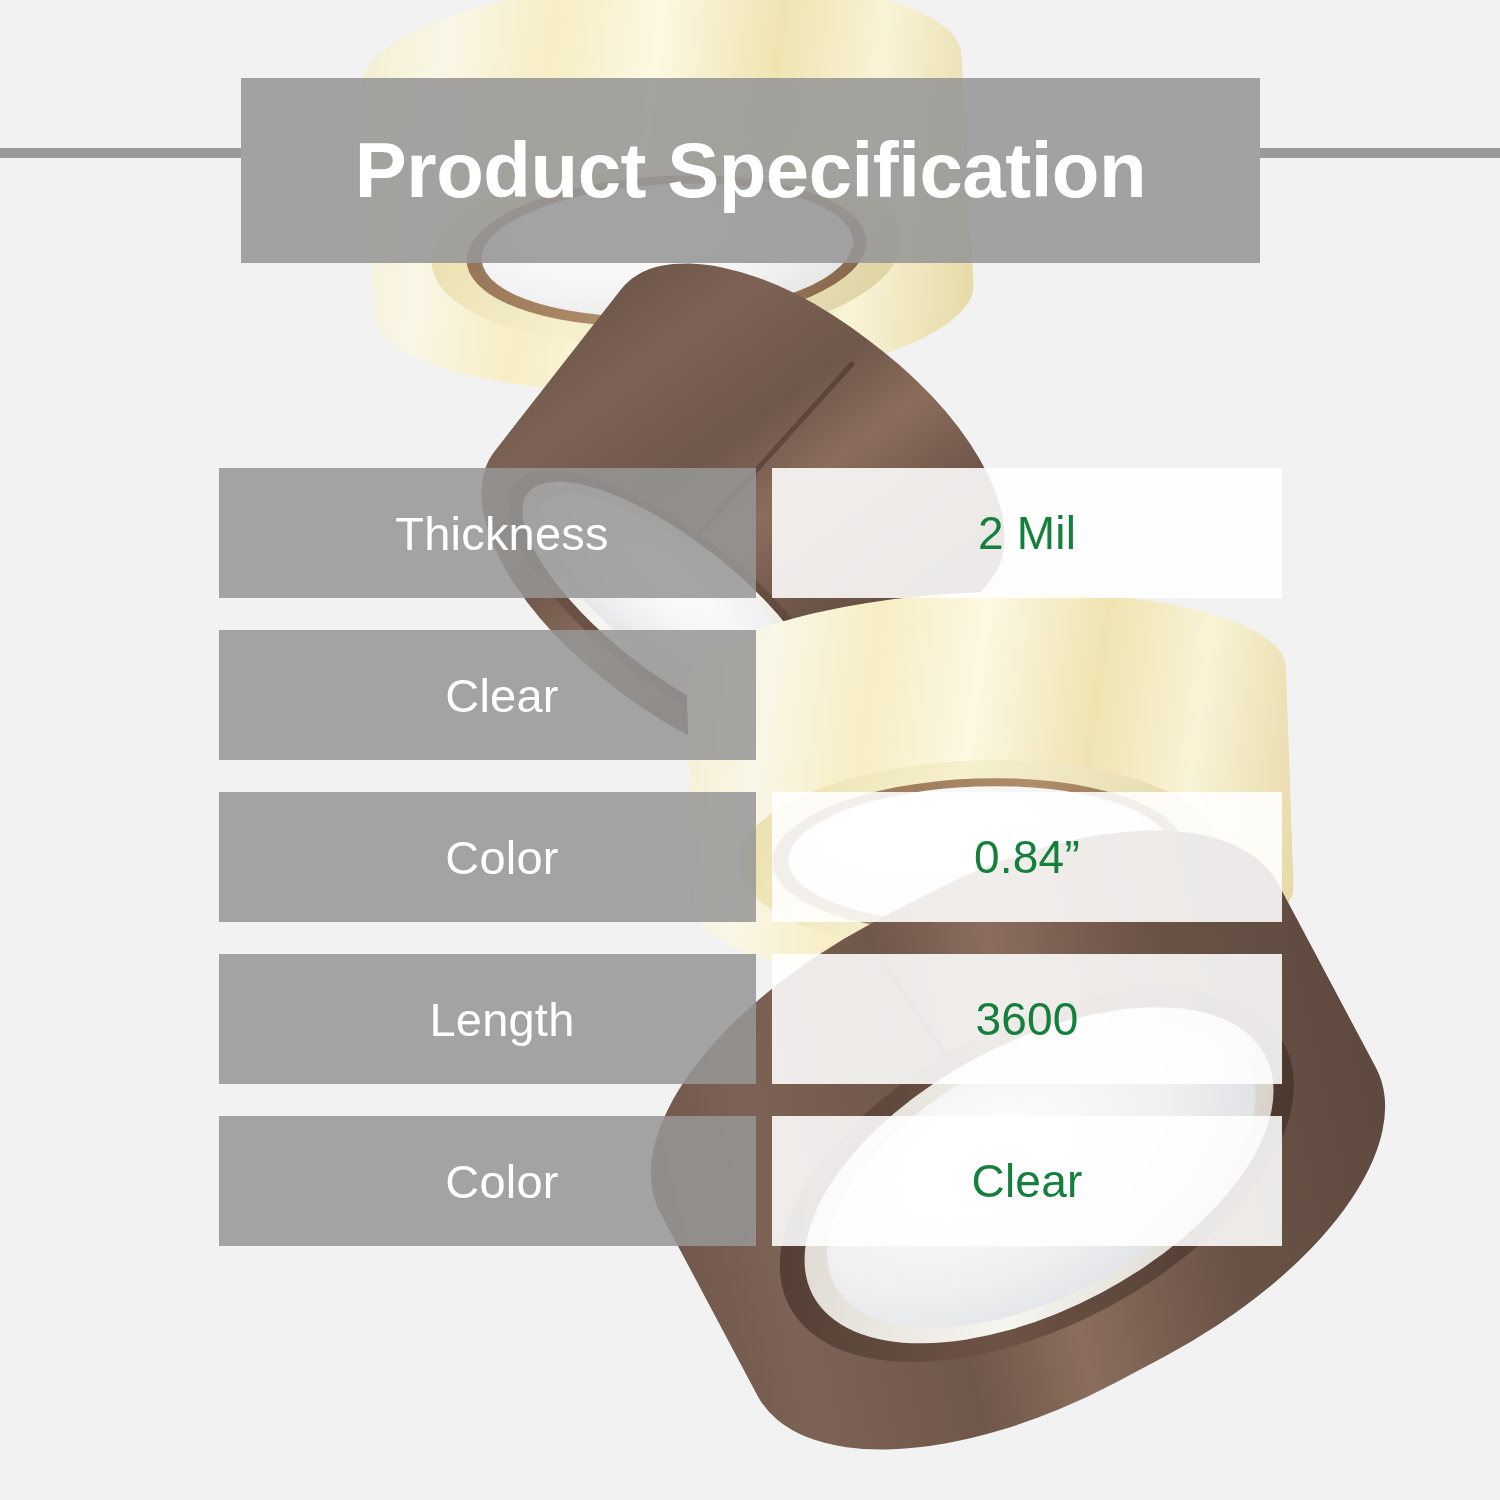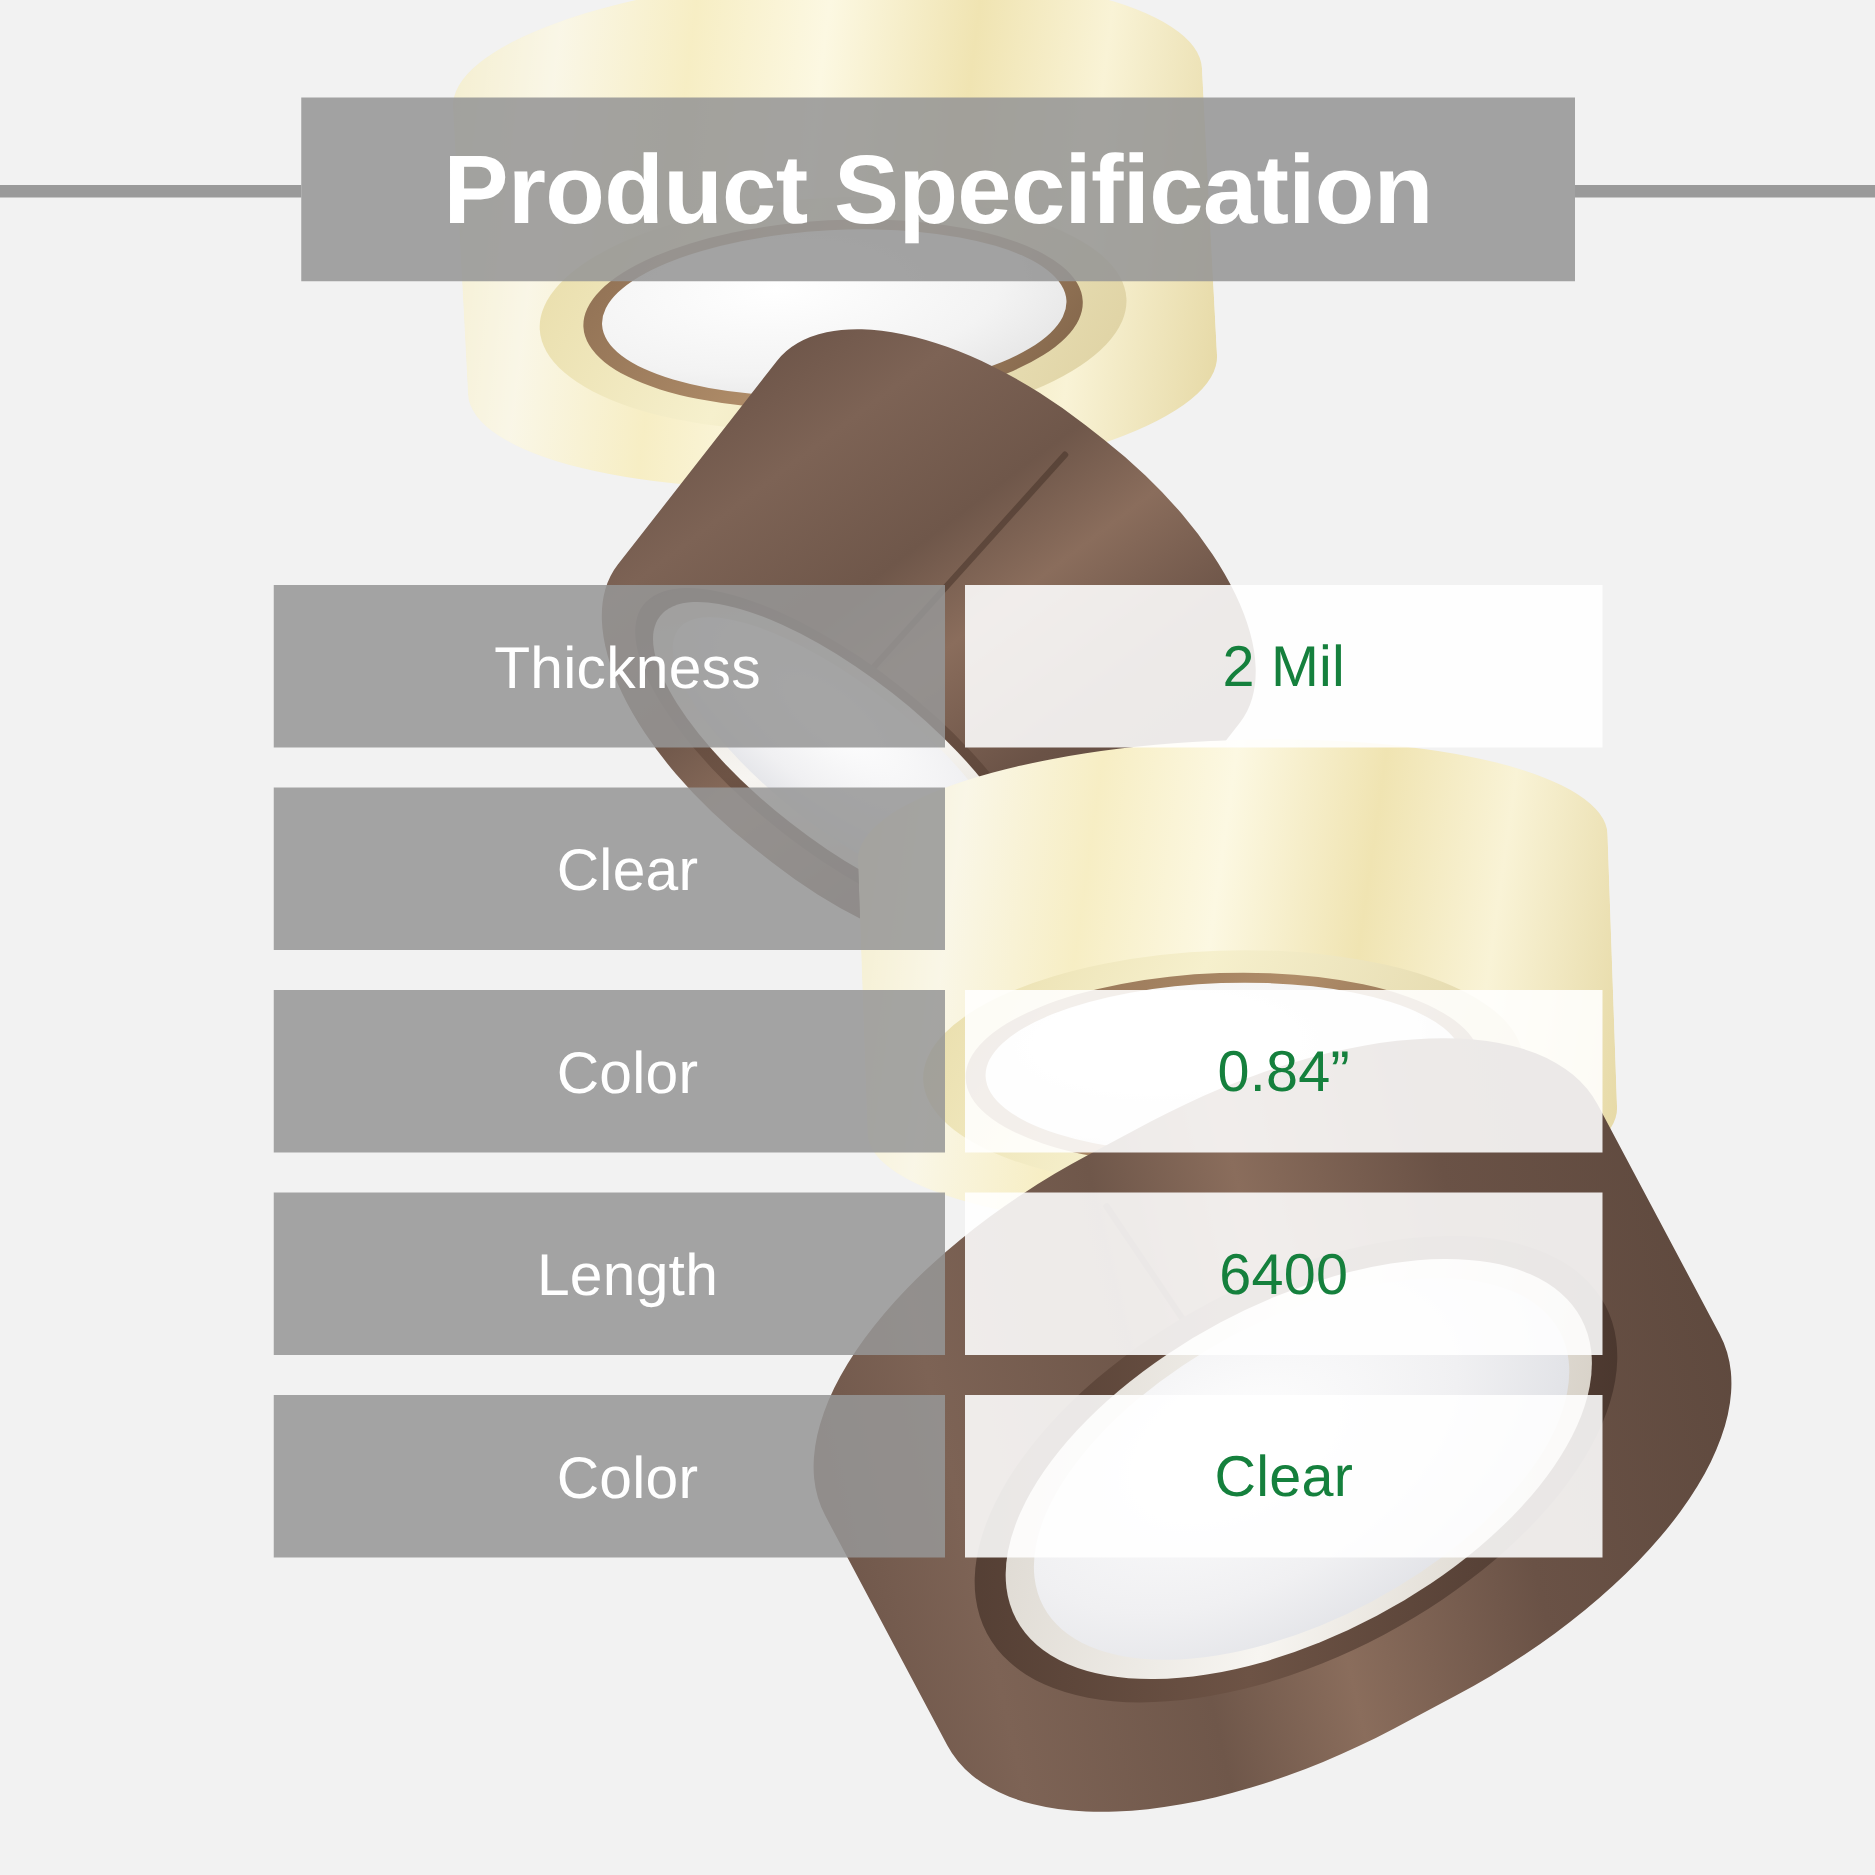--- a/index.html
+++ b/index.html
@@ -199,21 +199,21 @@
       <div class="outer-ring" style="left:70px; top:150px; width:560px; height:300px;"></div>
       <div class="core-lip" style="left:96px; top:168px; width:512px; height:266px;"></div>
       <div class="core" style="left:120px; top:182px; width:468px; height:240px;"></div>
     </div>
 
   </div>
 
   <div class="rule" style="left:0px; top:148px; width:241px;"></div>
   <div class="rule" style="left:1260px; top:148px; width:240px;"></div>
 
-  <div class="banner" style="left:241px; top:78px; width:1019px; height:147px;">
+  <div class="banner" style="left:241px; top:78px; width:1019px; height:185px;">
     <div class="banner-title">Product Specification</div>
   </div>
 
   <div class="spec-table">
 
     <div class="spec-row">
       <div class="cell-label">
         <span>Thickness</span>
       </div>
       <div class="cell-value">
@@ -234,21 +234,21 @@
       <div class="cell-value">
         <span>0.84”</span>
       </div>
     </div>
 
     <div class="spec-row">
       <div class="cell-label">
         <span>Length</span>
       </div>
       <div class="cell-value">
-        <span>6400</span>
+        <span>3600</span>
       </div>
     </div>
 
     <div class="spec-row">
       <div class="cell-label">
         <span>Color</span>
       </div>
       <div class="cell-value">
         <span>Clear</span>
       </div>

